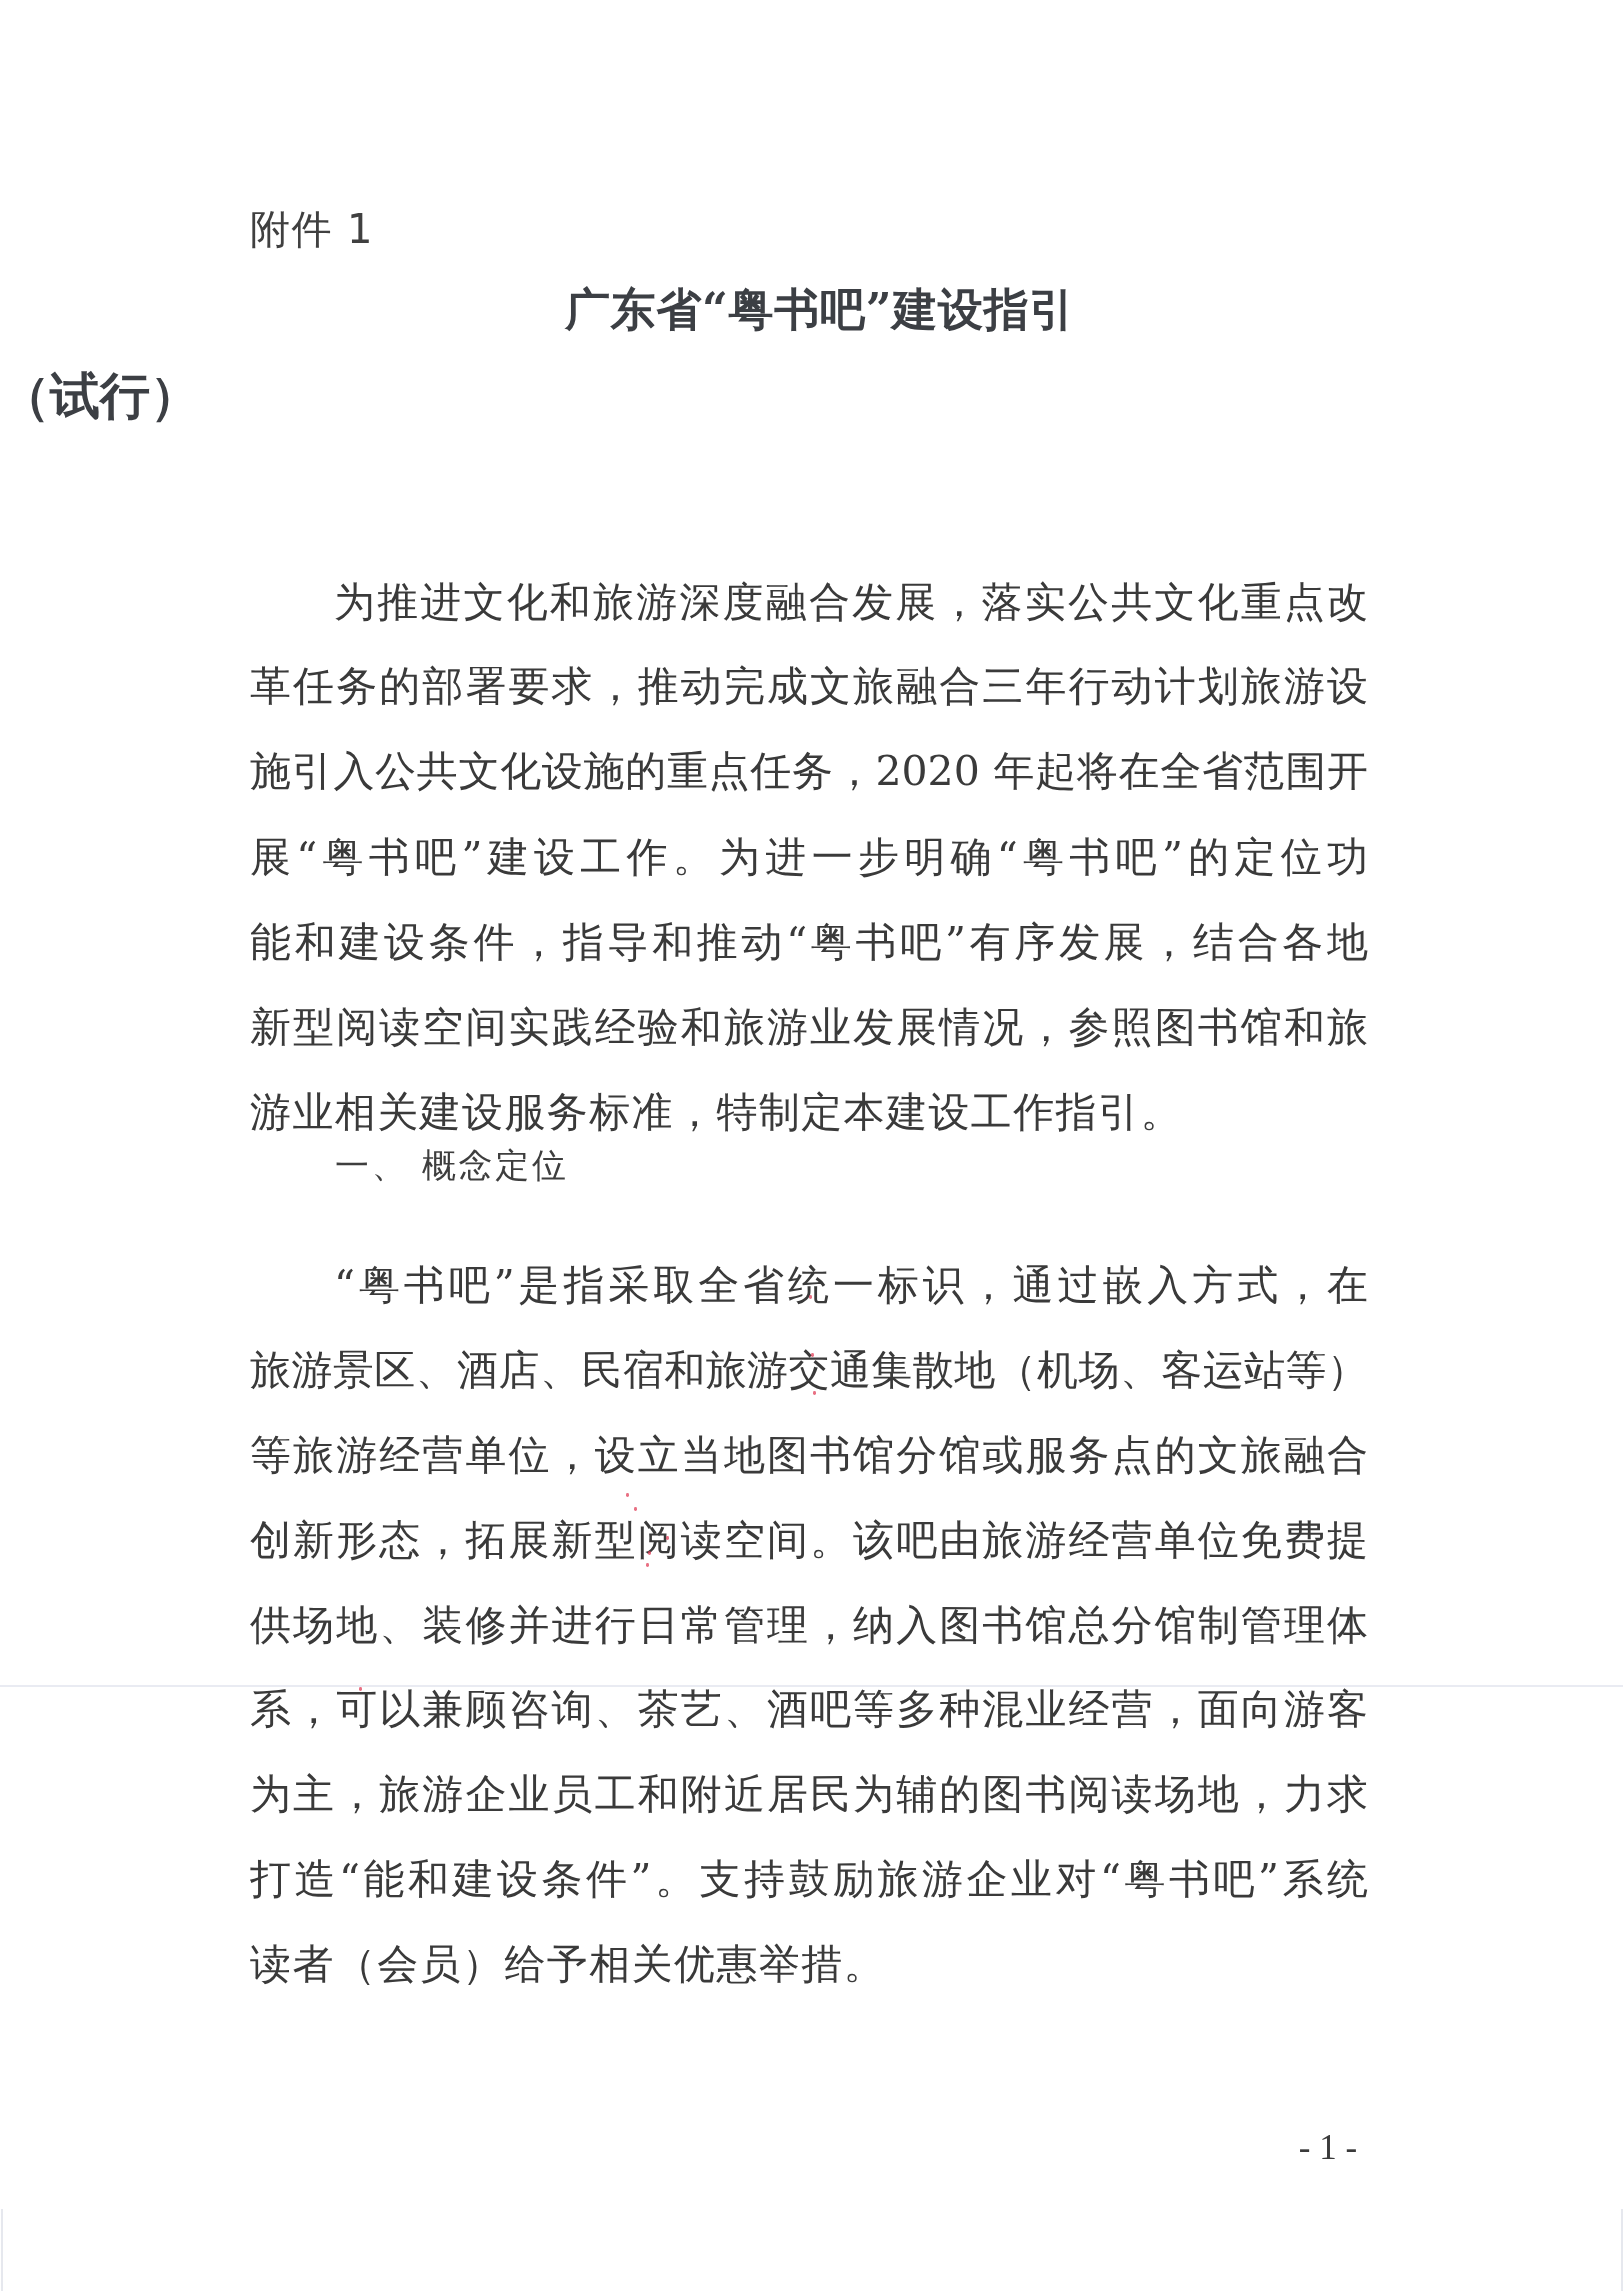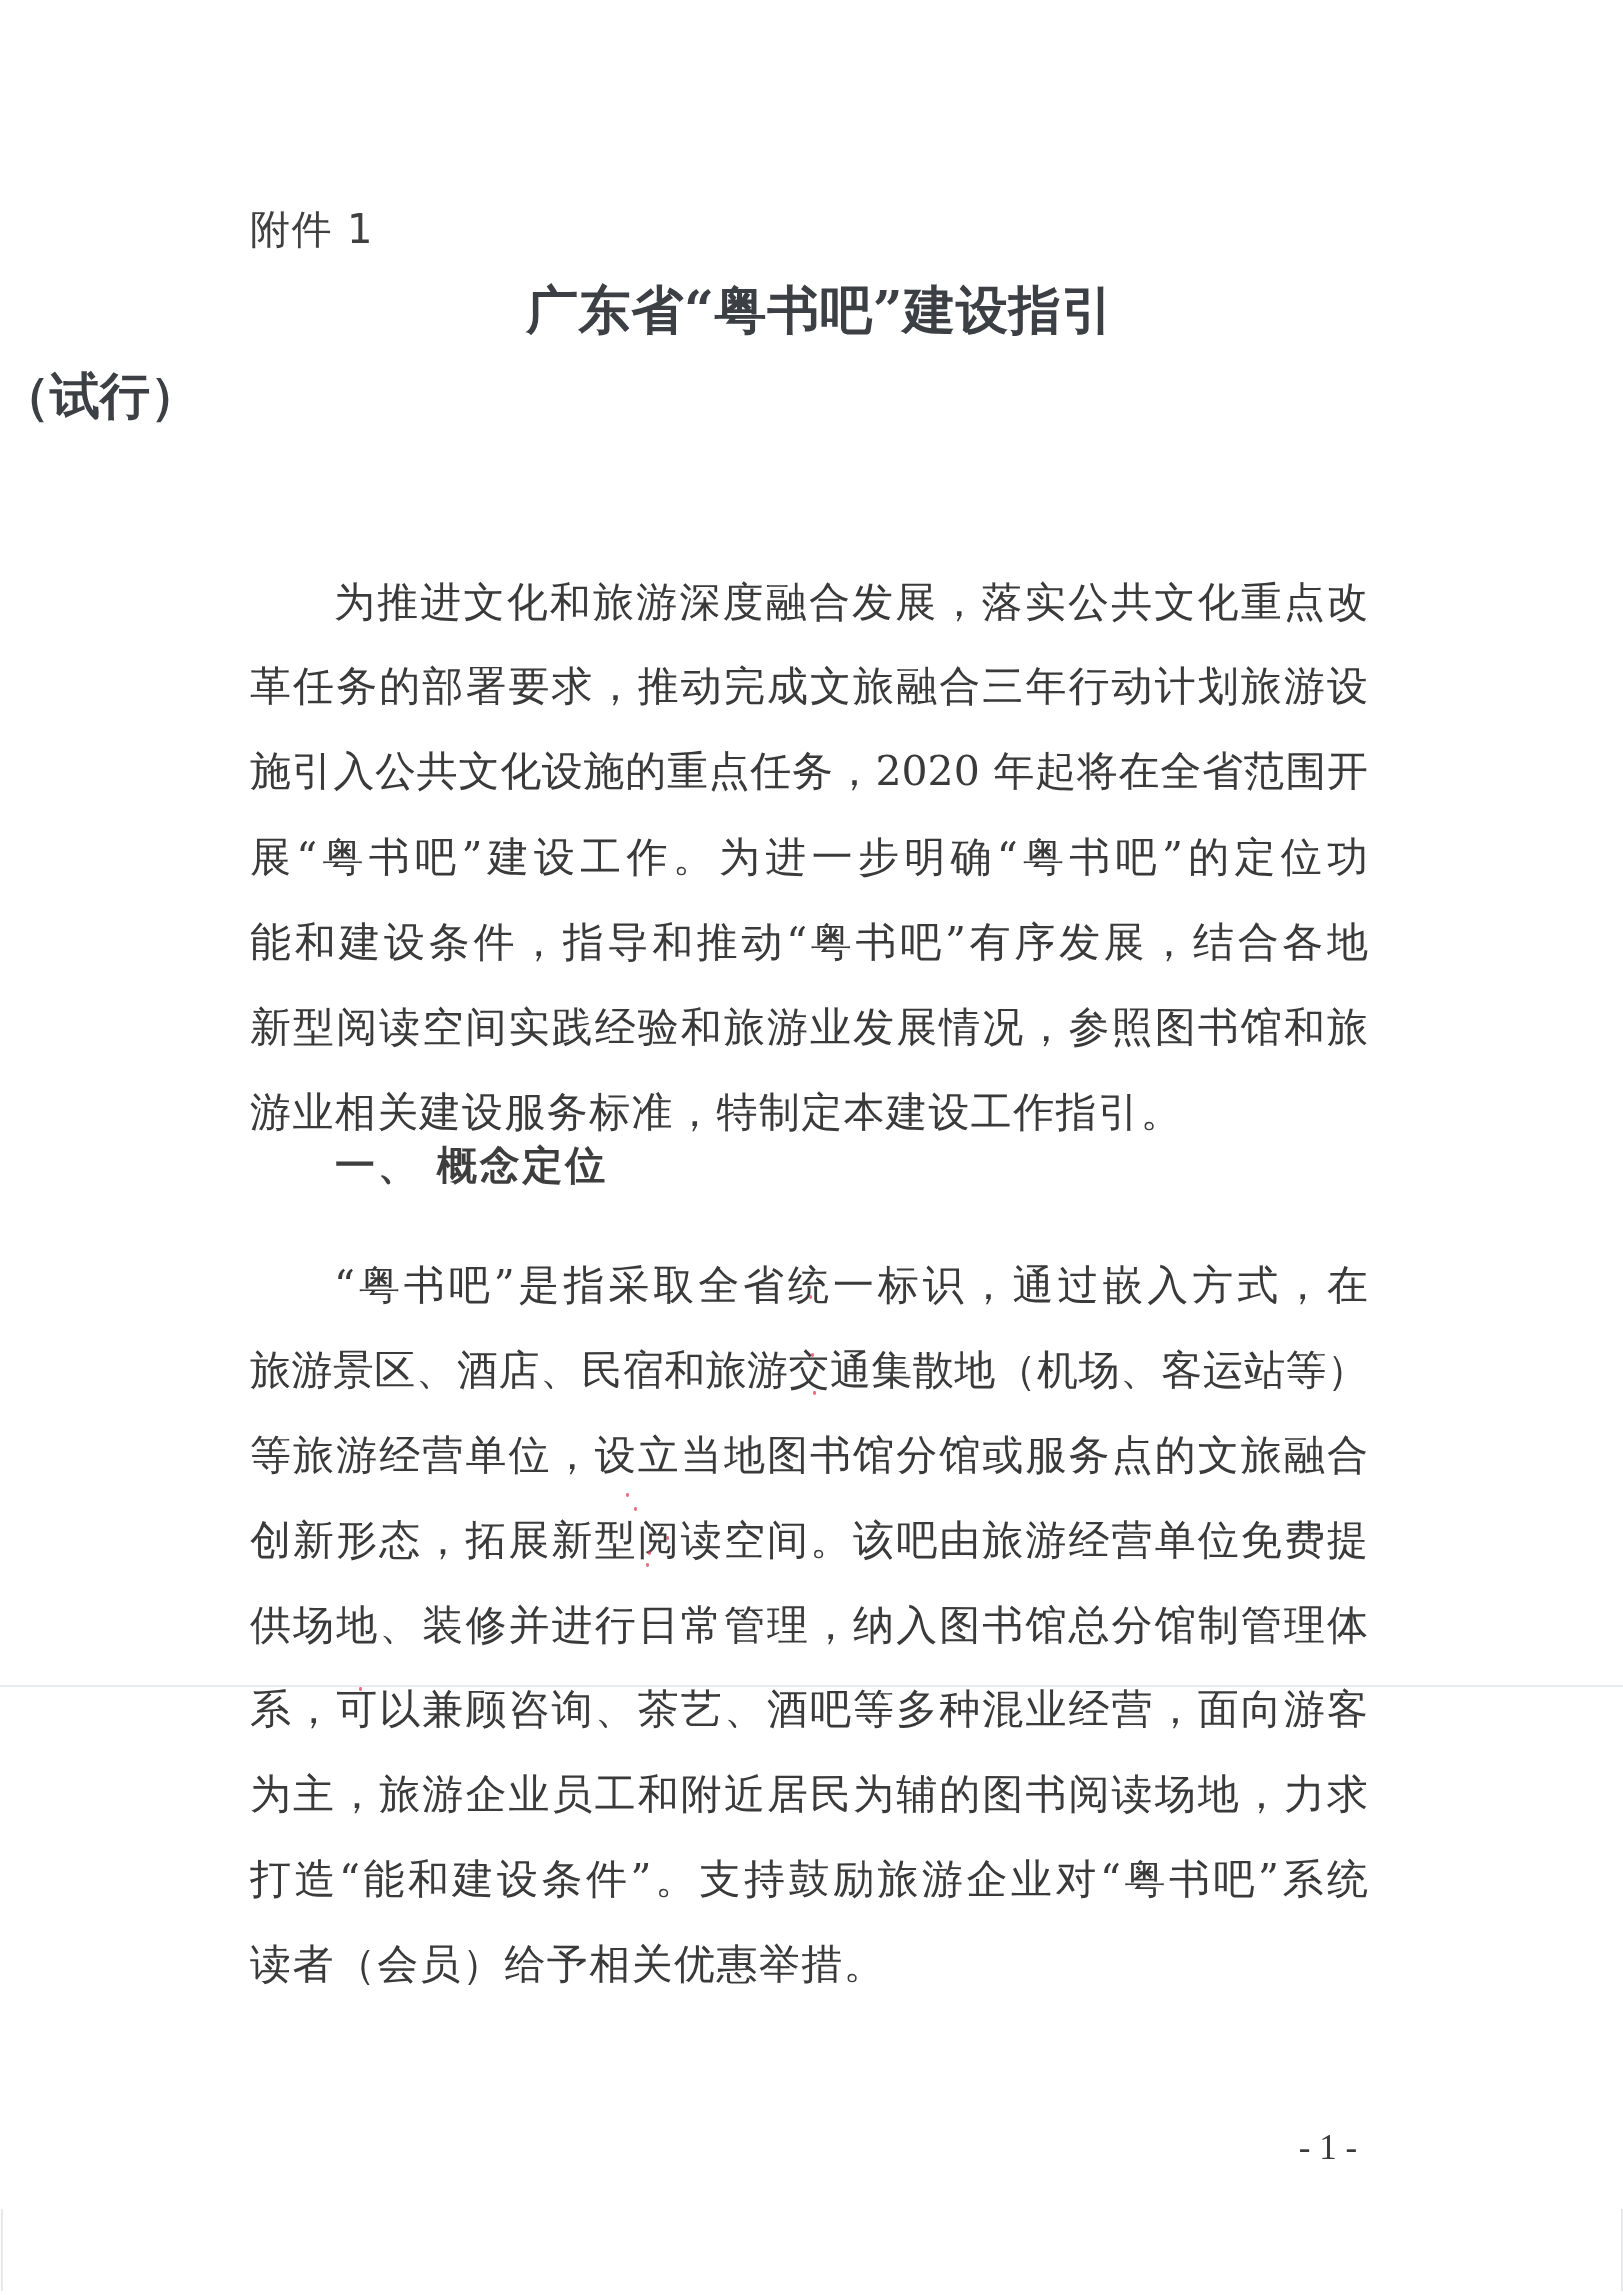--- a/index.html
+++ b/index.html
@@ -52,21 +52,21 @@
       color: #404040;
       letter-spacing: 1.4px;
     }
     .doc-title {
       position: absolute;
       left: 0; right: 0;
       top: 276px;
       text-align: center;
       font-family: "DejaVu Serif", "Liberation Serif", serif;
       font-weight: bold;
-      font-size: 52px;
+      font-size: 45px;
       line-height: 68px;
       color: #3c3f44;
       padding-left: 16px;
       letter-spacing: 0.7px;
     }
     .doc-subtitle {
       position: absolute;
       left: 0; right: 0;
       top: 363px;
       text-align: left;
@@ -97,26 +97,25 @@
     .body-line.last-line {
       text-align: left;
       text-align-last: left;
       width: auto;
       letter-spacing: 1.4px;
     }
     .section-heading {
       position: absolute;
       left: 335px;
       font-family: "DejaVu Sans", "Liberation Sans", sans-serif;
-      font-size: 40px;
+      font-size: 34px;
       line-height: 55px;
       color: #3e3e3e;
       letter-spacing: 2.7px;
       white-space: pre;
-      font-weight: bold;
     }
     .page-number {
       position: absolute;
       left: 1282px;
       top: 2127px;
       width: 92px;
       font-family: "Liberation Serif", "DejaVu Serif", serif;
       font-size: 35px;
       line-height: 41px;
       color: #3a3a3a;

